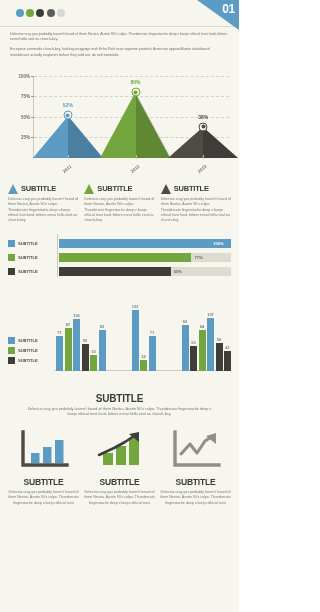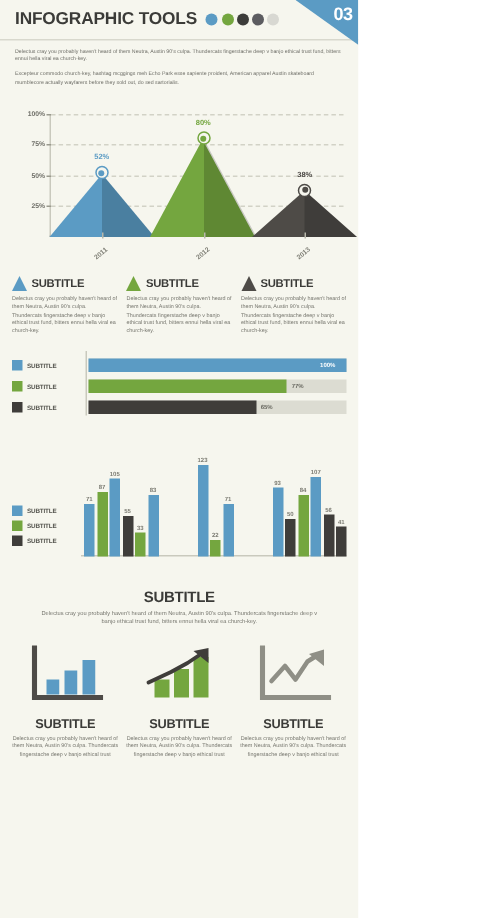--- a/index.html
+++ b/index.html
@@ -336,31 +336,30 @@
     line-height: 5.4px;
     color: #76766e;
   }
 </style>
 </head>
 <body>
 
 <div id="page">
 
   <div class="header">
-    <div class="header-title">INFOGRAPHIC TOOLS</div>
     <div class="dots">
       <span class="dot" style="background: rgb(91, 155, 196);"></span>
       <span class="dot" style="background: rgb(116, 166, 63);"></span>
       <span class="dot" style="background: rgb(60, 60, 58);"></span>
       <span class="dot" style="background: rgb(92, 92, 96);"></span>
       <span class="dot" style="background: rgb(216, 216, 210);"></span>
     </div>
     <div class="corner-wrap">
       <div class="corner-tri" style="border-top-color: rgb(91, 155, 196);"></div>
-      <div class="corner-num">03</div>
+      <div class="corner-num">01</div>
     </div>
   </div>
 
   <div class="intro">
     <p>Delectus cray you probably haven't heard of them Neutra, Austin 90's culpa. Thundercats fingerstache deep v banjo ethical trust fund, bitters ennui hella viral ea church-key.</p>
     <p>Excepteur commodo church-key, hashtag mcggings meh Echo Park esse sapiente proident, American apparel Austin skateboard mumblecore actually wayfarers before they sold out, do sed sartorialis.</p>
   </div>
 
   <div class="peak-chart">
     <div class="pc-yaxis">

